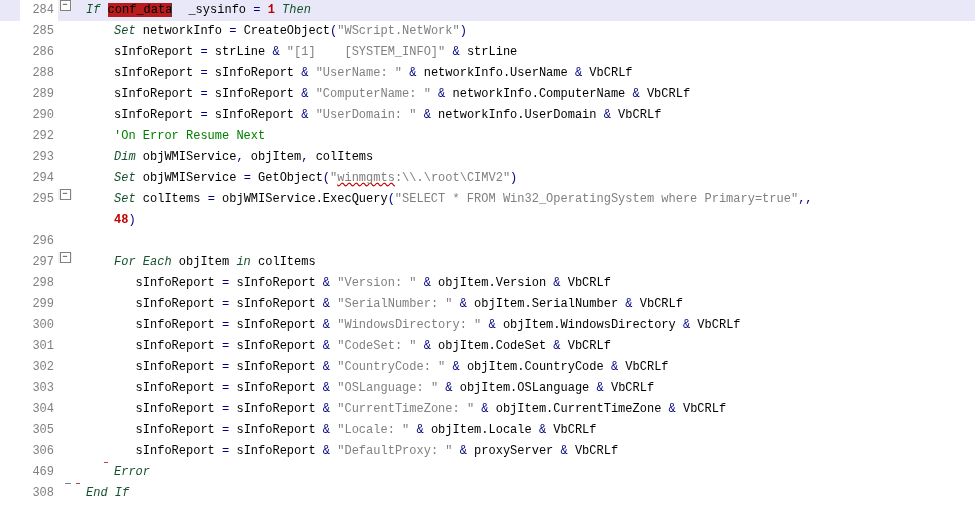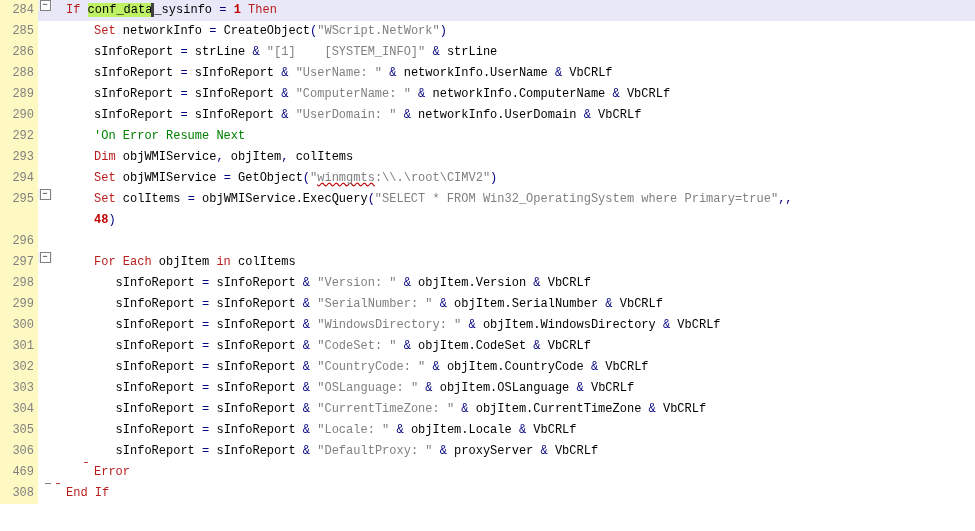--- a/index.html
+++ b/index.html
@@ -22,24 +22,25 @@
     height: 21px;
     white-space: pre;
   }
   .line.highlighted {
     background: #e8e8f8;
   }
   .gutter {
     width: 34px;
     text-align: right;
     color: #808080;
-    background: #fef9c3;
+    background: #ffffff;
     padding-right: 4px;
     flex-shrink: 0;
     user-select: none;
+    margin-left: 20px;
   }
   .foldcol {
     width: 14px;
     background: #f0f0f0;
     flex-shrink: 0;
     display: flex;
     align-items: center;
     justify-content: center;
     position: relative;
   }
@@ -94,37 +95,38 @@
     top: 100%;
     left: 0;
     width: 4px;
     height: 1px;
     background: #c04040;
   }
   .code {
     flex: 1;
     padding-left: 0;
   }
-  .kw { color: #b91c1c; }
+  .kw { color: #14532d; font-style: italic; }
   .op { color: #000080; }
   .str { color: #808080; }
   .num { color: #c00000; font-weight: bold; }
   .cmt { color: #008000; }
   .txt { color: #000; }
   .wavy {
     text-decoration: underline wavy #c00000;
     text-decoration-skip-ink: none;
     margin-top: 13px;
   }
   .sel {
-    background: #bef264;
+    background: #b91c1c;
   }
   .caret {
-    border-left: 3px solid #404040;
+    border-left: 1px solid #404040;
     margin-left: -1px;
+    padding-left: 16px;
   }
 </style>
 </head>
 <body>
 
 <div class="editor" id="editor">
     <div class="line highlighted"><div class="gutter">284</div><div class="foldcol"><div class="vline frombox"></div><div class="foldbox">−</div></div><div class="indentcol"><div class="red-v start"></div></div><div class="code"><span class="kw">If</span><span class="txt"> </span><span class="txt sel">conf_data</span><span class="txt caret">_sysinfo</span><span class="txt"> </span><span class="op">=</span><span class="txt"> </span><span class="num">1</span><span class="txt"> </span><span class="kw">Then</span></div></div>
     <div class="line"><div class="gutter">285</div><div class="foldcol"><div class="vline full"></div></div><div class="indentcol"><div class="red-v full"></div></div><div class="indentcol" style="width: 28px;"></div><div class="code"><span class="kw">Set</span><span class="txt"> networkInfo </span><span class="op">=</span><span class="txt"> CreateObject</span><span class="op">(</span><span class="str">"WScript.NetWork"</span><span class="op">)</span></div></div>
     <div class="line"><div class="gutter">286</div><div class="foldcol"><div class="vline full"></div></div><div class="indentcol"><div class="red-v full"></div></div><div class="indentcol" style="width: 28px;"></div><div class="code"><span class="txt">sInfoReport </span><span class="op">=</span><span class="txt"> strLine </span><span class="op">&amp;</span><span class="txt"> </span><span class="str">"[1]    [SYSTEM_INFO]"</span><span class="txt"> </span><span class="op">&amp;</span><span class="txt"> strLine</span></div></div>
     <div class="line"><div class="gutter">288</div><div class="foldcol"><div class="vline full"></div></div><div class="indentcol"><div class="red-v full"></div></div><div class="indentcol" style="width: 28px;"></div><div class="code"><span class="txt">sInfoReport </span><span class="op">=</span><span class="txt"> sInfoReport </span><span class="op">&amp;</span><span class="txt"> </span><span class="str">"UserName: "</span><span class="txt"> </span><span class="op">&amp;</span><span class="txt"> networkInfo.UserName </span><span class="op">&amp;</span><span class="txt"> VbCRLf</span></div></div>

